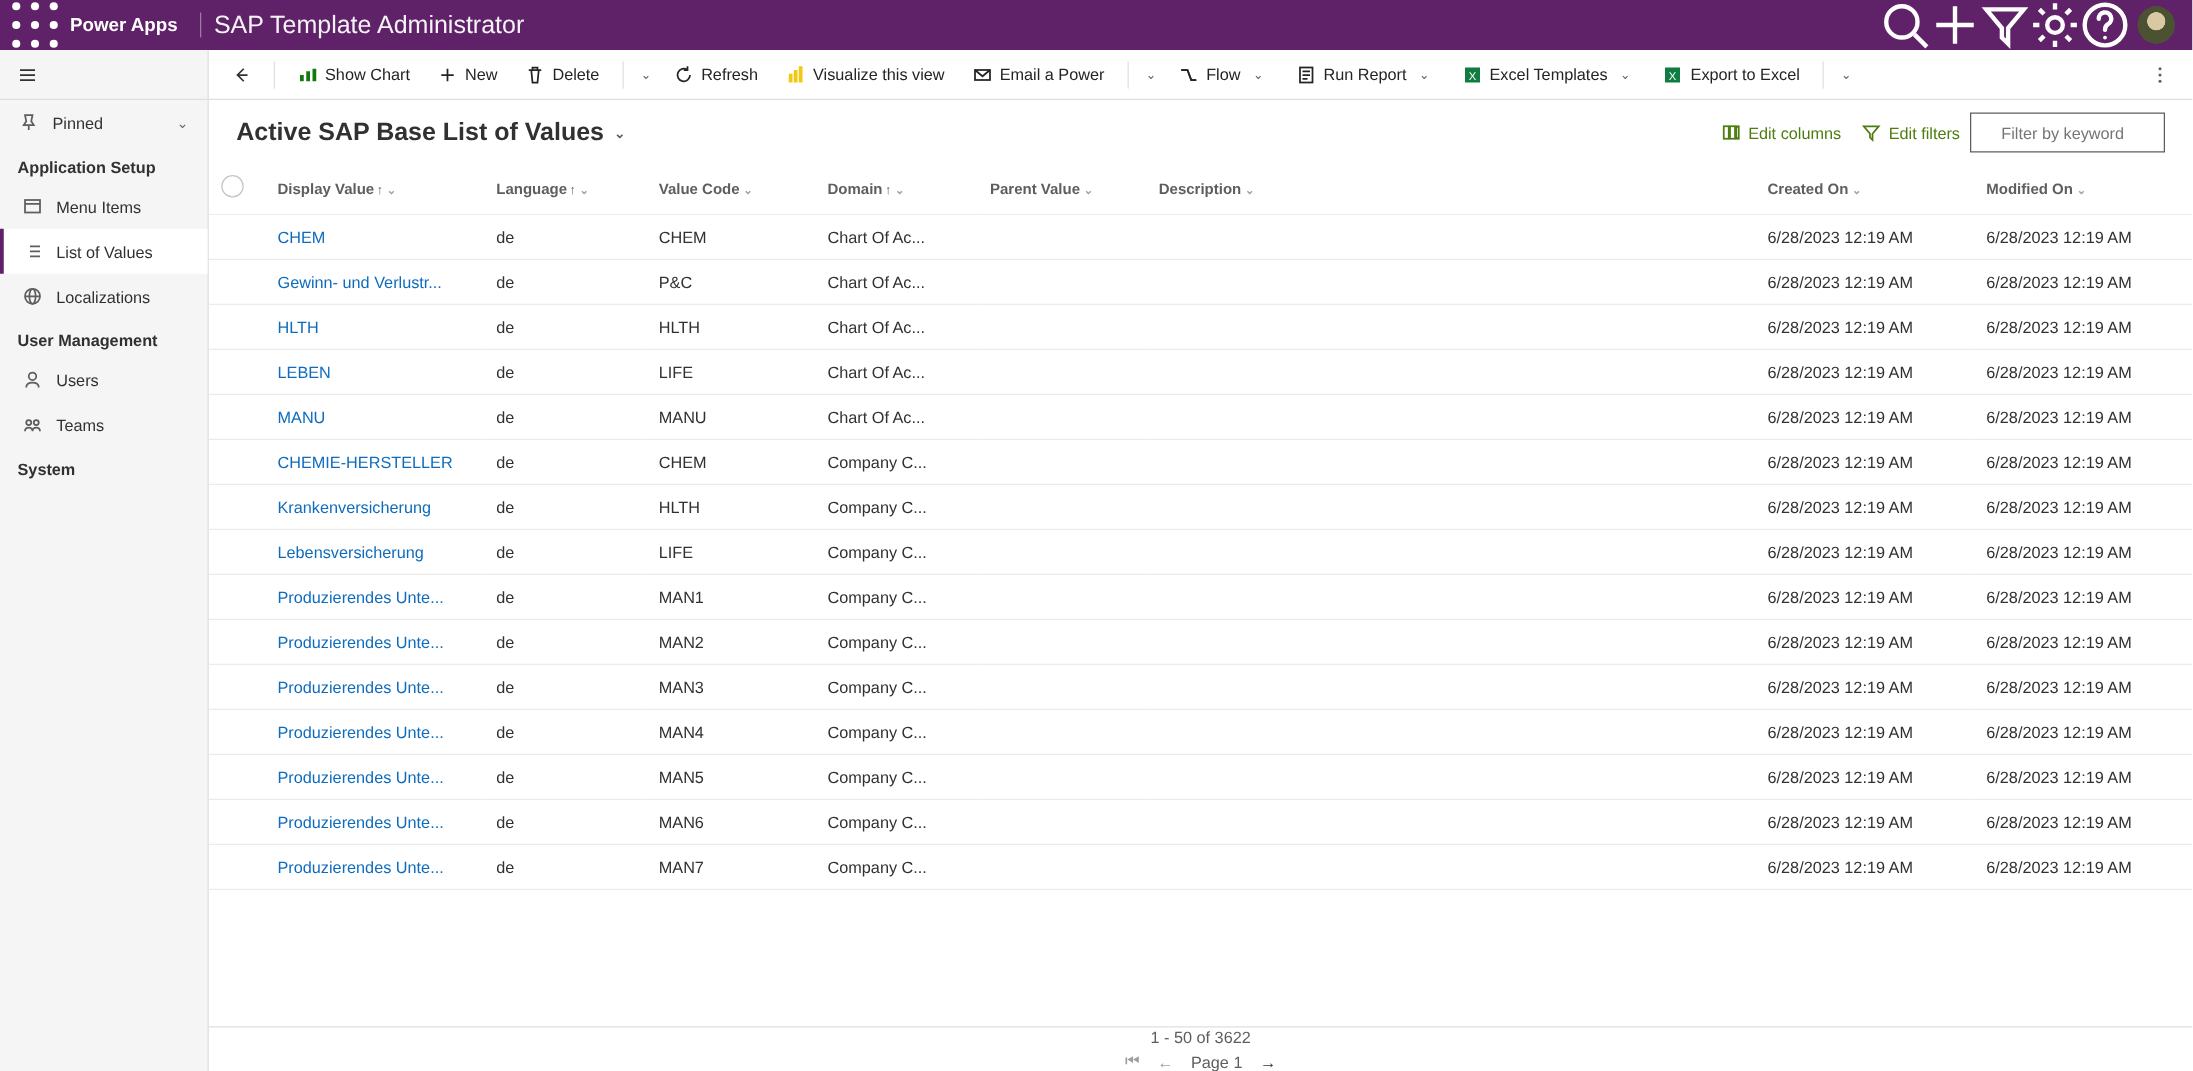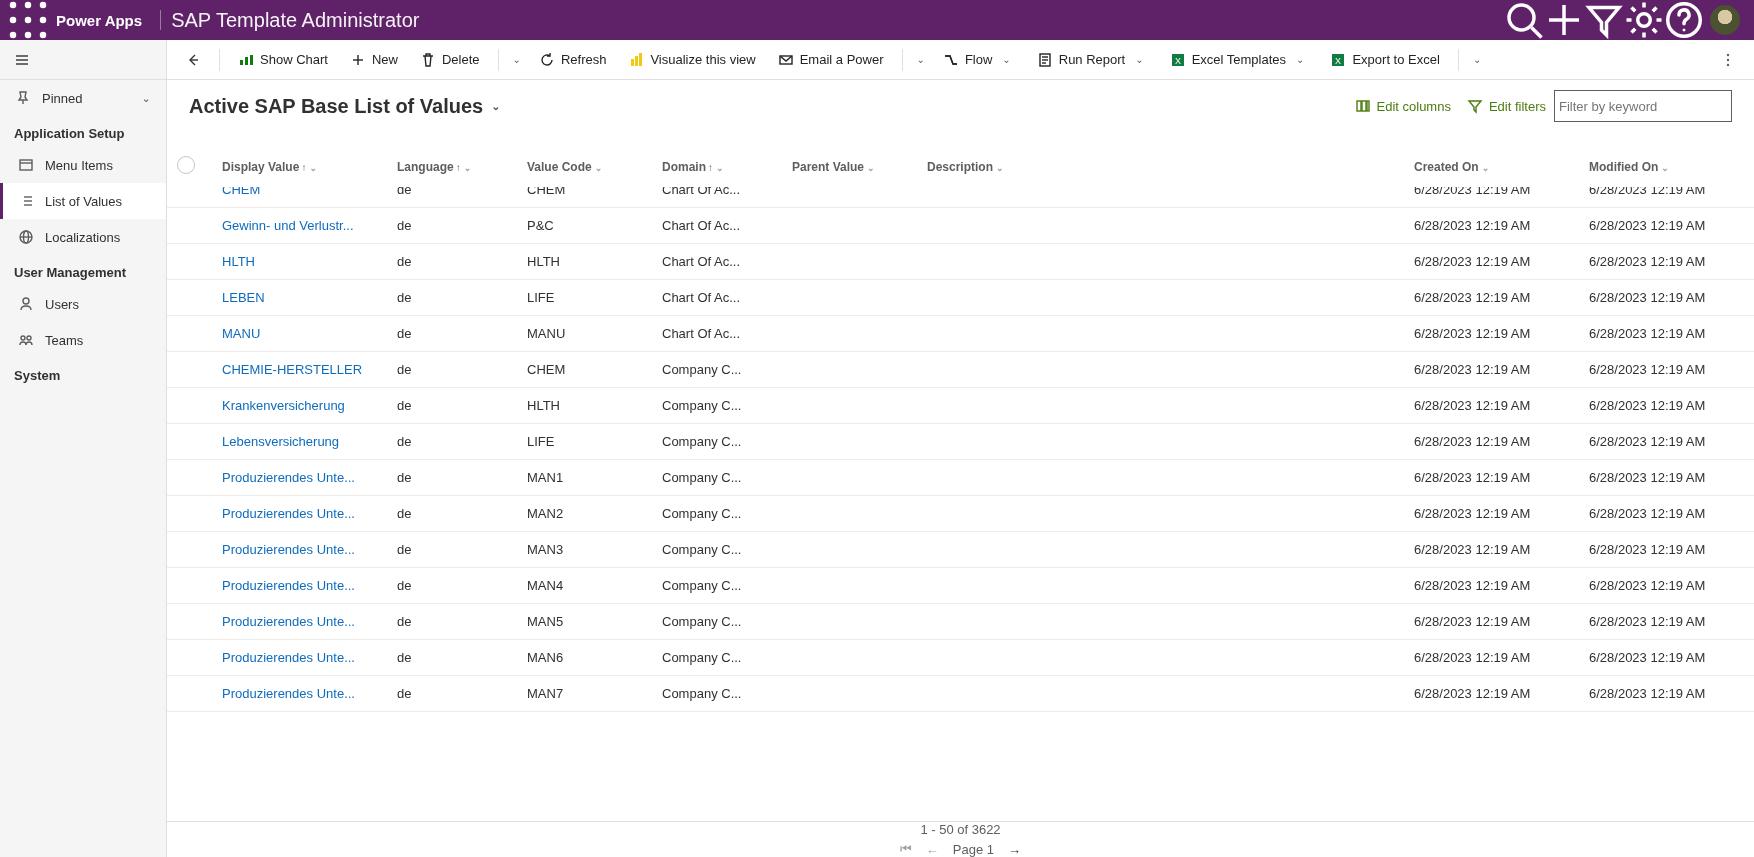--- a/index.html
+++ b/index.html
@@ -37,27 +37,27 @@
 .cmdbar .btn .cicon svg { width: 16px; height: 16px; }
 .cmdbar .chev-sm { color: #605e5c; font-size: 10px; padding: 0 4px; cursor: pointer; }
 .cmdbar .overflow { margin-left: auto; display: flex; align-items: center; }
 
 .view-header { display: flex; align-items: center; padding: 10px 22px 8px; }
 .view-title { font-size: 20px; font-weight: 600; display: flex; align-items: center; gap: 8px; cursor: pointer; }
 .view-title .drop { font-size: 11px; color: #605e5c; }
 .view-header .spacer { flex: 1; }
 .view-header .pillbtn { display: flex; align-items: center; gap: 6px; padding: 4px 8px; cursor: pointer; color: #4d7c0f; }
 .view-header .pillbtn svg { width: 16px; height: 16px; }
-.filter-box { border: 1px solid #605e5c; height: 32px; padding: 4px 4px; width: 178px; font-size: 13px; outline: none; }
+.filter-box { border: 1px solid #605e5c; height: 32px; padding: 4px 24px; width: 156px; font-size: 13px; outline: none; }
 
 
 .grid-wrap { flex: 1; display: flex; flex-direction: column; overflow: hidden; }
 .grid { flex: 1; overflow-y: scroll; }
 .grid table { width: 100%; border-collapse: collapse; table-layout: fixed; }
-.grid th { text-align: left; font-size: 12px; font-weight: 600; color: #605e5c; padding: 10px 10px; border-bottom: 1px solid #edebe9; position: sticky; top: 16px; background: #fff; white-space: nowrap; }
+.grid th { text-align: left; font-size: 12px; font-weight: 600; color: #605e5c; padding: 10px 10px; border-bottom: 1px solid #edebe9; position: sticky; top: 0; background: #fff; white-space: nowrap; }
 .grid th .sort { font-size: 10px; margin-left: 2px; }
 .grid th .drop { font-size: 9px; margin-left: 3px; color: #a19f9d; }
 .grid td { padding: 10px 10px; border-bottom: 1px solid #edebe9; font-size: 13px; white-space: nowrap; overflow: hidden; text-overflow: ellipsis; }
 .grid td.linkcell a { color: #0f6cbd; text-decoration: none; cursor: pointer; }
 .selcol { width: 42px; text-align: center; }
 .selcol .selcircle { width: 18px; height: 18px; border: 1px solid #c7c6c4; border-radius: 50%; display: inline-block; cursor: pointer; }
 col.c-sel { width: 45px; }
 col.c-disp { width: 175px; }
 col.c-lang { width: 130px; }
 col.c-code { width: 135px; }

